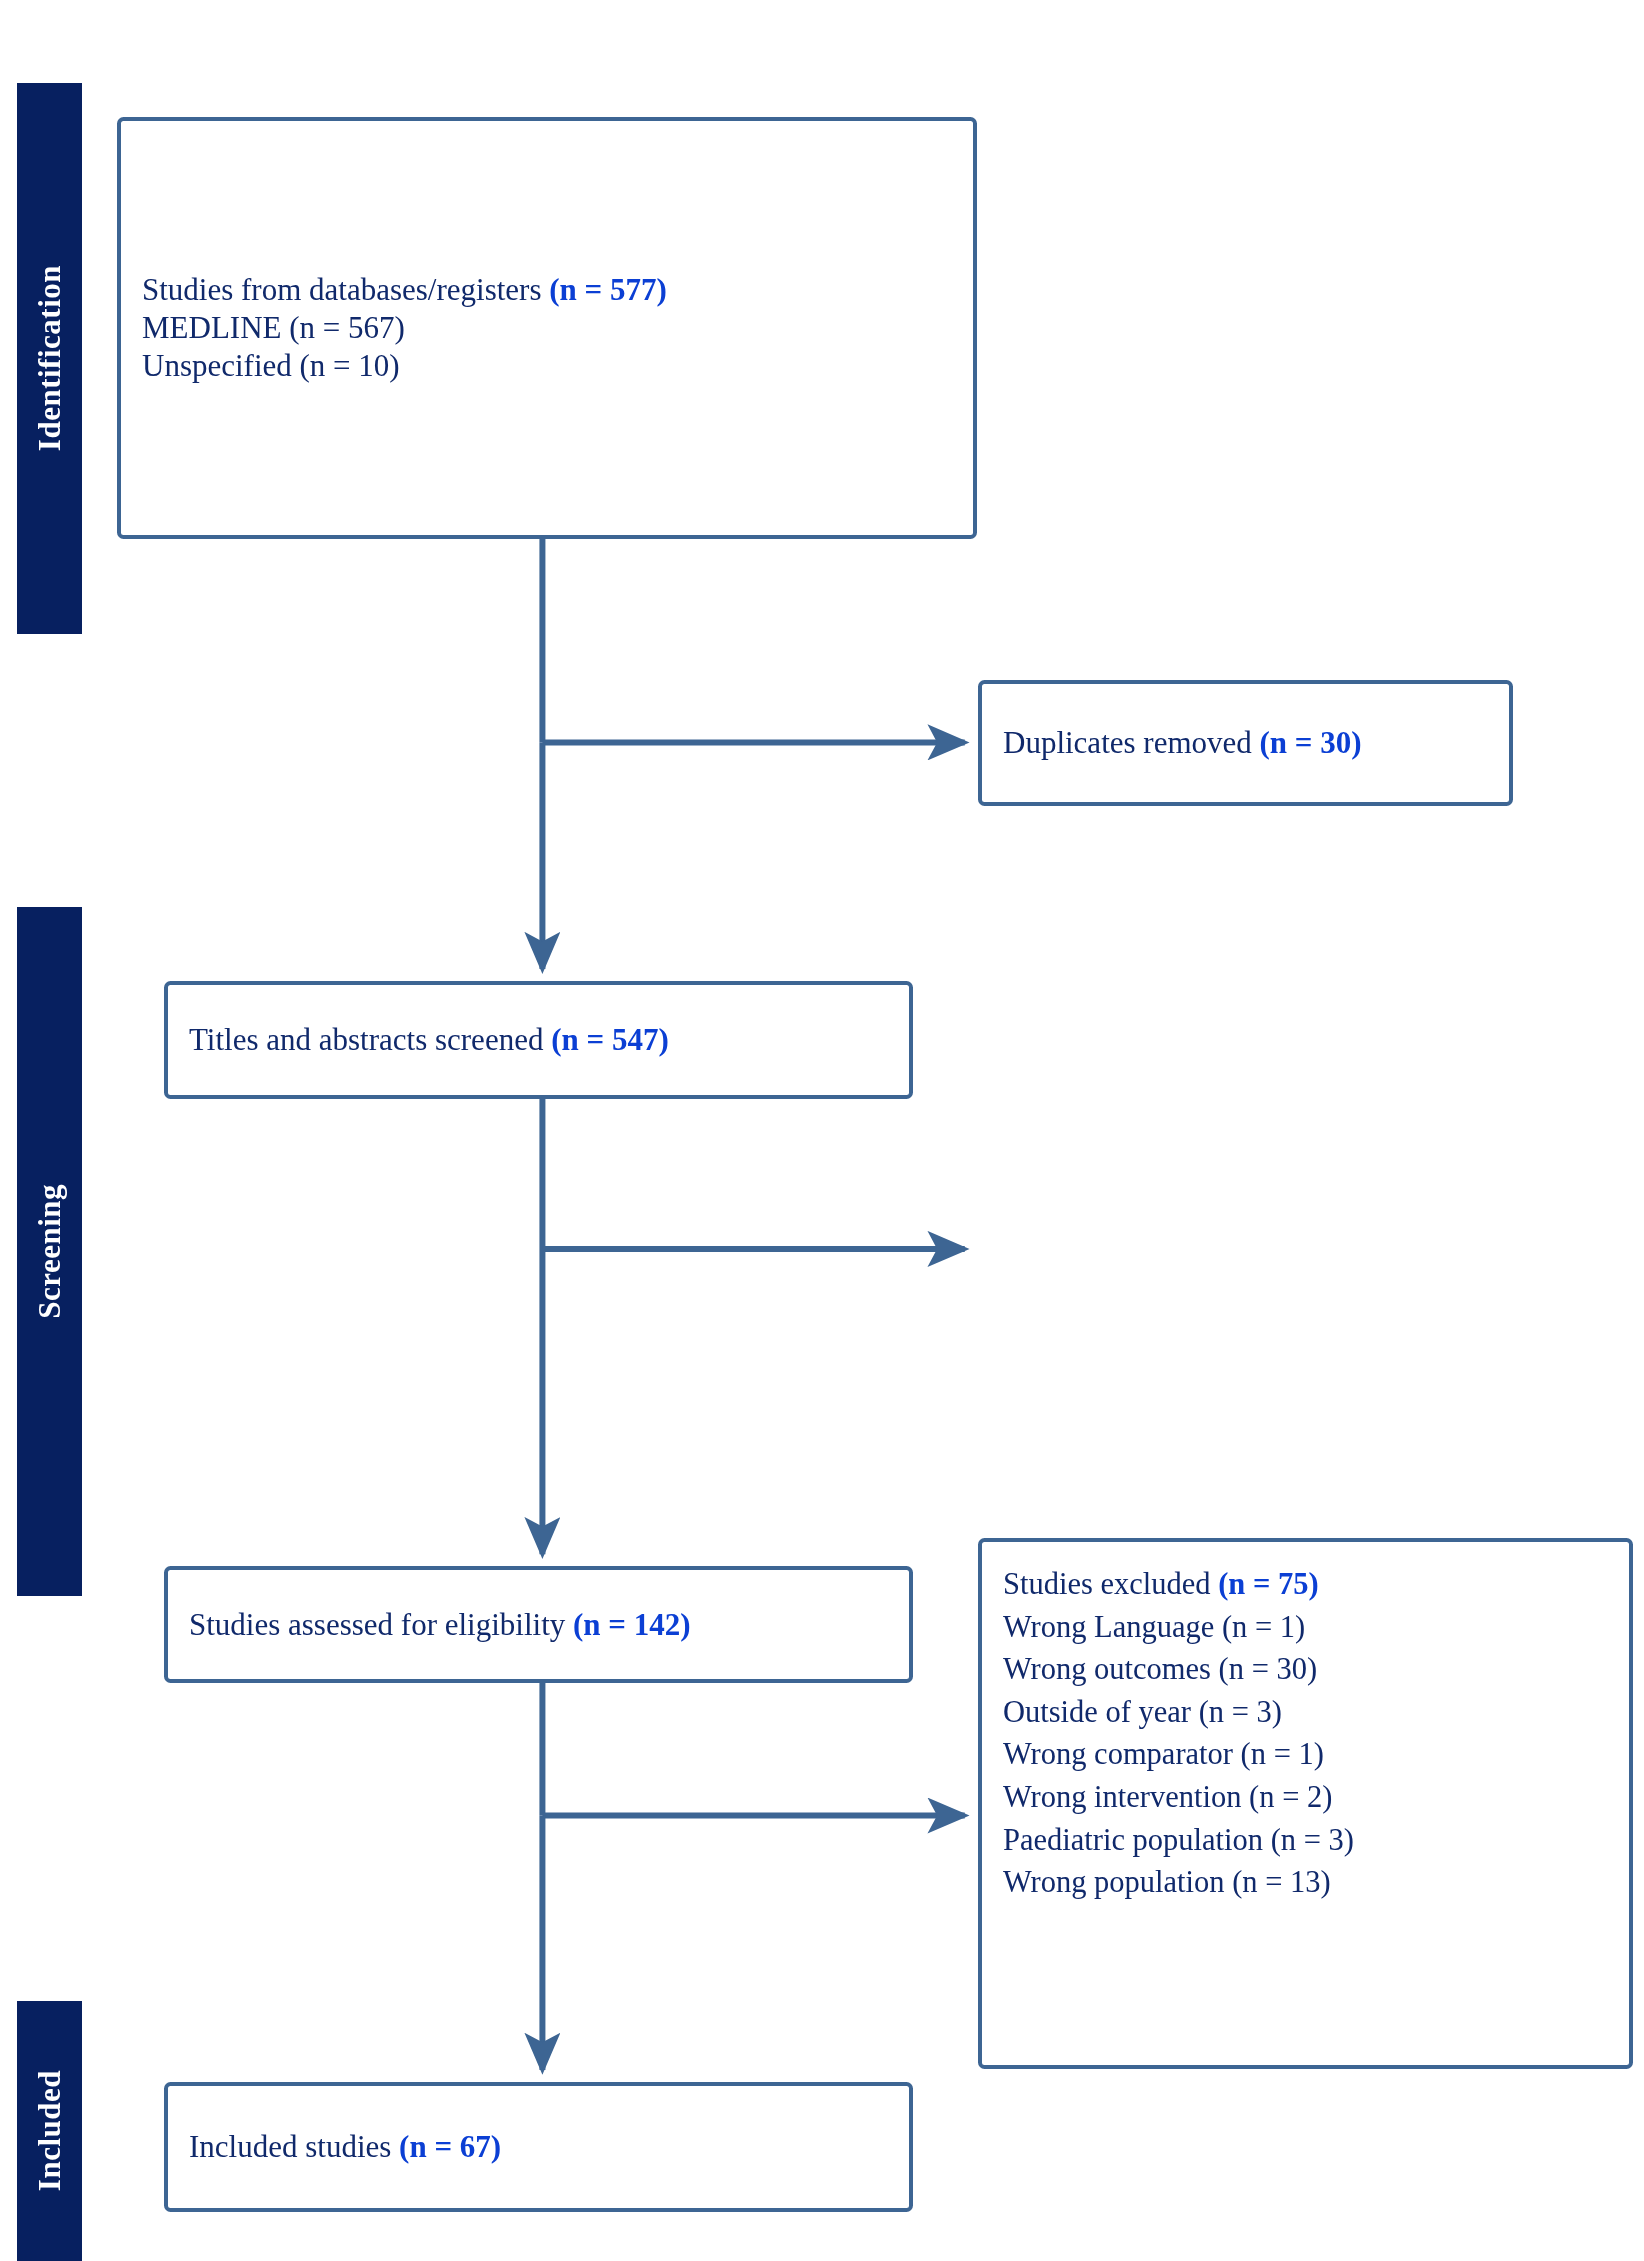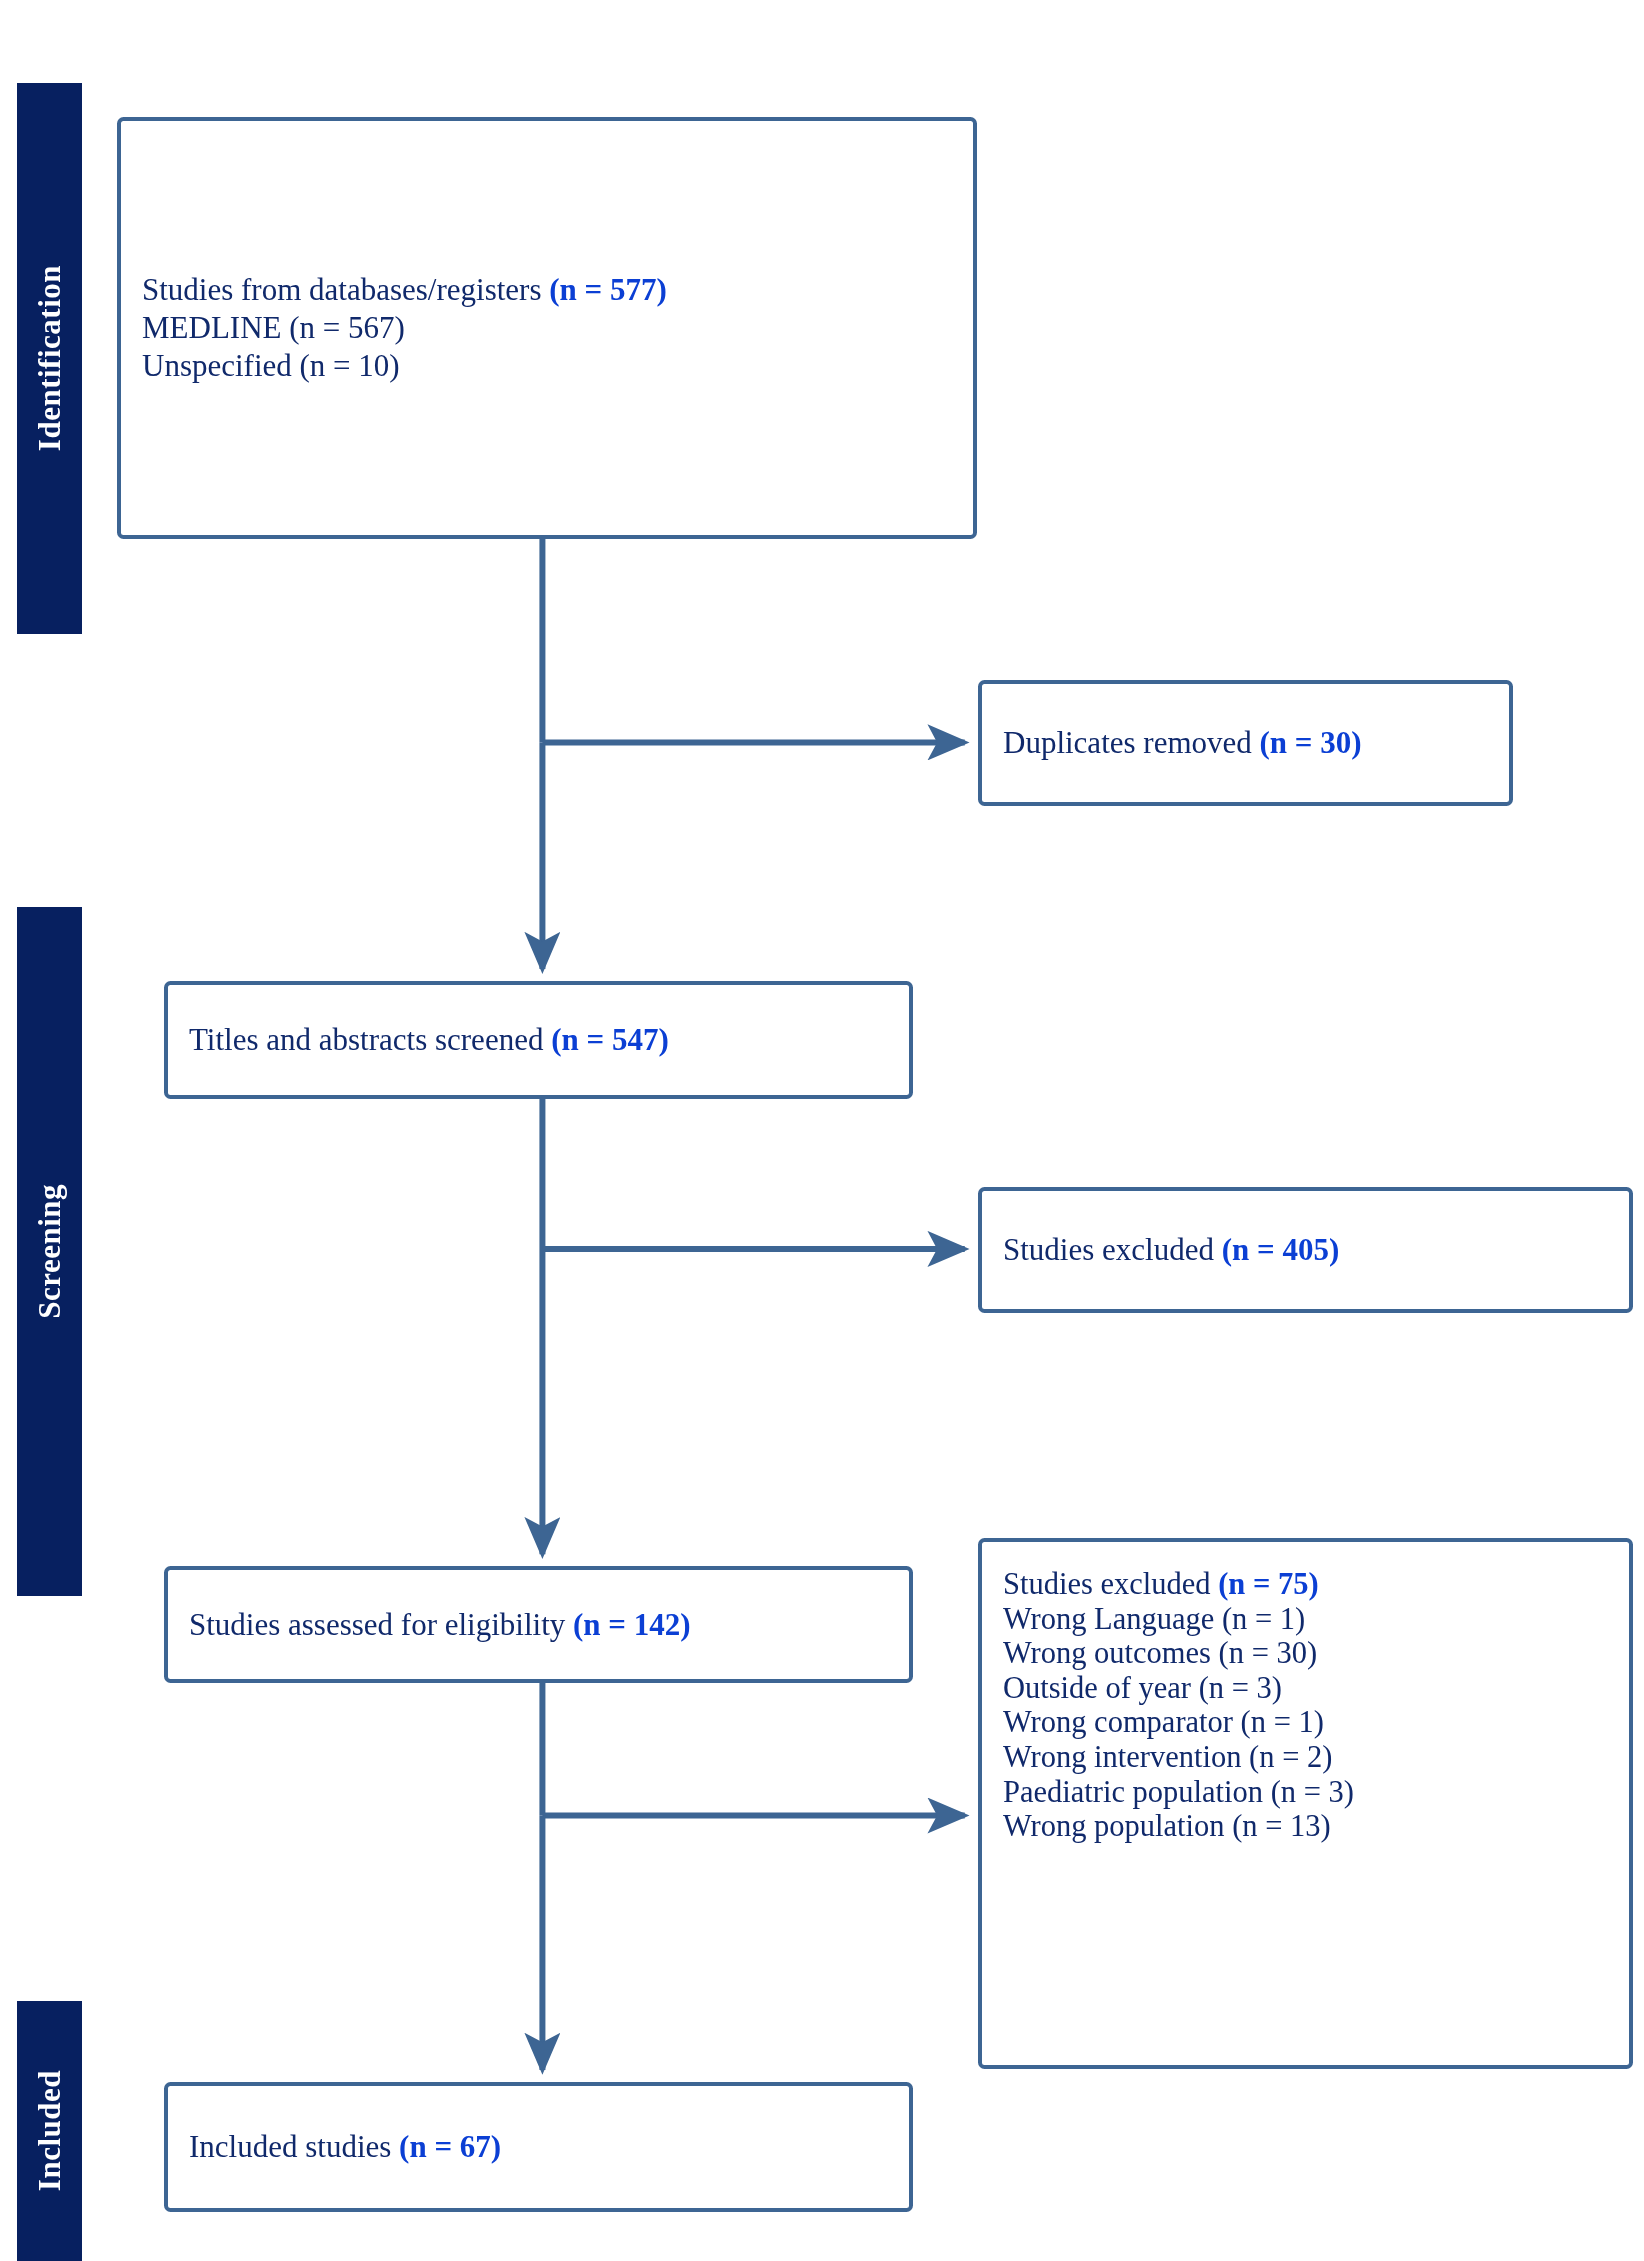--- a/index.html
+++ b/index.html
@@ -133,29 +133,26 @@
     </div>
 
   <div class="flow-box" id="box-duplicates" style="border-color: rgb(61, 101, 147);">
       <div class="flow-line" style="color: rgb(16, 41, 107);"><span>Duplicates removed </span><b style="color: rgb(11, 63, 212);">(n = 30)</b></div>
     </div>
 
   <div class="flow-box" id="box-screened" style="border-color: rgb(61, 101, 147);">
       <div class="flow-line" style="color: rgb(16, 41, 107);"><span>Titles and abstracts screened </span><b style="color: rgb(11, 63, 212);">(n = 547)</b></div>
     </div>
 
-  <div class="flow-box" id="box-excluded-screen" style="border-color: rgb(61, 101, 147);">
-      <div class="flow-line" style="color: rgb(16, 41, 107);"><span>Studies excluded </span><b style="color: rgb(11, 63, 212);">(n = 405)</b></div>
-    </div>
 
   <div class="flow-box" id="box-eligibility" style="border-color: rgb(61, 101, 147);">
       <div class="flow-line" style="color: rgb(16, 41, 107);"><span>Studies assessed for eligibility </span><b style="color: rgb(11, 63, 212);">(n = 142)</b></div>
     </div>
 
-  <div class="flow-box" id="box-excluded-detail" style="border-color: rgb(61, 101, 147);">
+  <div class="flow-box" id="box-excluded-detail" style="border-color: rgb(61, 101, 147); gap: 8px;">
       <div class="flow-line" style="color: rgb(16, 41, 107);"><span>Studies excluded </span><b style="color: rgb(11, 63, 212);">(n = 75)</b></div>
       <div class="flow-line" style="color: rgb(16, 41, 107);"><span>Wrong Language (n = 1)</span></div>
       <div class="flow-line" style="color: rgb(16, 41, 107);"><span>Wrong outcomes (n = 30)</span></div>
       <div class="flow-line" style="color: rgb(16, 41, 107);"><span>Outside of year (n = 3)</span></div>
       <div class="flow-line" style="color: rgb(16, 41, 107);"><span>Wrong comparator (n = 1)</span></div>
       <div class="flow-line" style="color: rgb(16, 41, 107);"><span>Wrong intervention (n = 2)</span></div>
       <div class="flow-line" style="color: rgb(16, 41, 107);"><span>Paediatric population (n = 3)</span></div>
       <div class="flow-line" style="color: rgb(16, 41, 107);"><span>Wrong population (n = 13)</span></div>
     </div>
 

